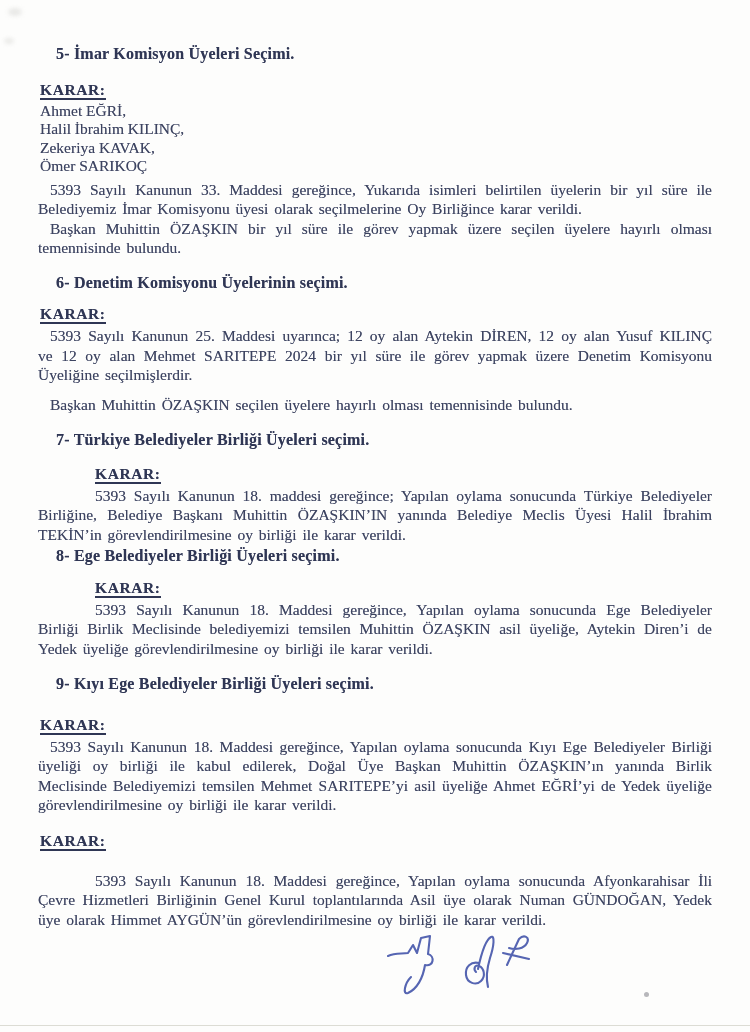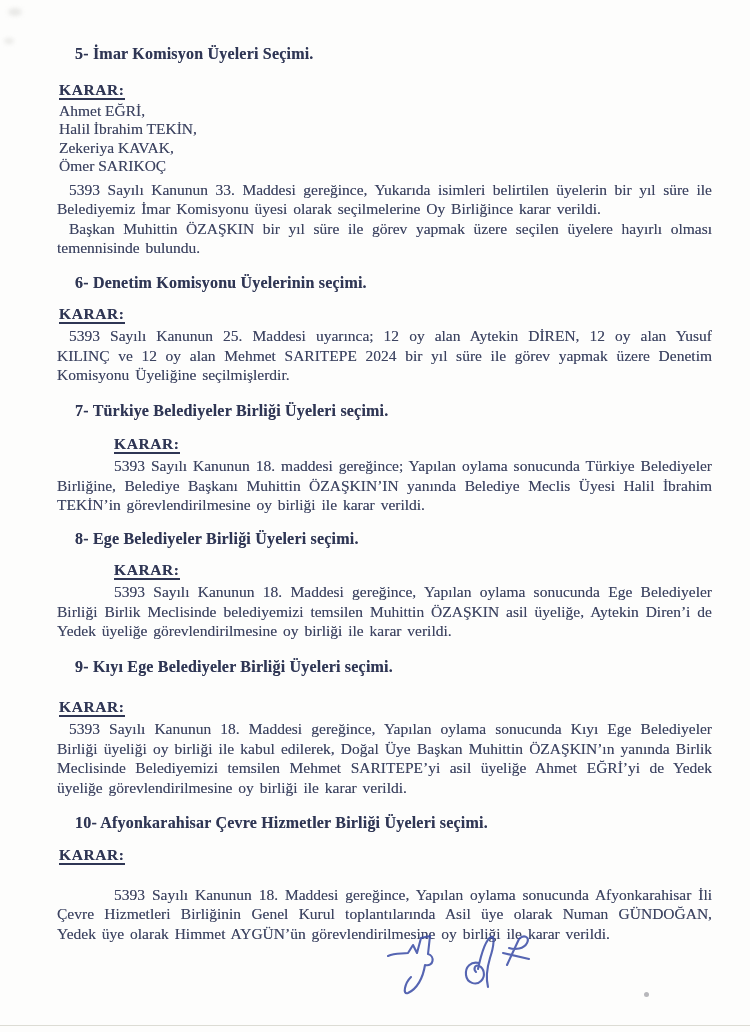--- a/index.html
+++ b/index.html
@@ -8,21 +8,21 @@
     width: 750px;
     height: 1032px;
     margin: 0;
     background: #fdfdfc;
     overflow: hidden;
     font-family: "Liberation Serif", "DejaVu Serif", serif;
     color: #3d4461;
     font-size: 15.5px;
     line-height: 19.5px;
     box-sizing: border-box;
-    padding: 44px 38px 0 57px;
+    padding: 44px 38px 0 38px;
     text-shadow: 0 0 0.6px rgba(58,66,100,0.55);
   }
   .head {
     font-weight: bold;
     color: #2f3654;
     font-size: 16px;
     margin: 0;
     padding-left: 18px;
     letter-spacing: 0.2px;
   }
@@ -46,21 +46,21 @@
   .ind12 { text-indent: 12px; }
   .ind57 { text-indent: 57px; }
   
   .s5 .head { margin-bottom: 16px; }
   .s5 .para.first { margin-top: 4px; }
   .s5 { margin-bottom: 14px; }
   .s6 .head { margin-bottom: 12px; }
   .s6 .para.second { margin-top: 10px; }
   .s6 { margin-bottom: 16px; margin-top: 15px; }
   .s7 .head { margin-bottom: 14px; }
-  .s7 { margin-bottom: 14px; }
+  .s7 { margin-bottom: 2px; }
   .s8 .head { margin-bottom: 12px; }
   .s8 { margin-bottom: 16px; }
   .s9 .head { margin-bottom: 21px; }
   .s9 { margin-bottom: 16px; }
   .s10 .head { margin-bottom: 12px; }
   .s10 .karar { margin-bottom: 20px; }
   .signature {
     position: absolute;
     left: 383px;
     top: 923px;
@@ -90,32 +90,33 @@
 <div class="page">
 
   <div class="smudge a"></div>
   <div class="smudge b"></div>
 
   <div class="sec s5">
     <p class="head">5- İmar Komisyon Üyeleri Seçimi.</p>
     <div class="karar"><span class="u">KARAR:</span></div>
     <div class="names">
       <div>Ahmet EĞRİ,</div>
-      <div>Halil İbrahim TEKİN,</div>
+      <div>Halil İbrahim KILINÇ,</div>
       <div>Zekeriya KAVAK,</div>
       <div>Ömer SARIKOÇ</div>
     </div>
     <p class="para ind12 first">5393 Sayılı Kanunun 33. Maddesi gereğince, Yukarıda isimleri belirtilen üyelerin bir yıl süre ile Belediyemiz İmar Komisyonu üyesi olarak seçilmelerine Oy Birliğince karar verildi.</p>
     <p class="para ind12">Başkan Muhittin ÖZAŞKIN bir yıl süre ile görev yapmak üzere seçilen üyelere hayırlı olması temennisinde bulundu.</p>
   </div>
 
   <div class="sec s6">
     <p class="head">6- Denetim Komisyonu Üyelerinin seçimi.</p>
     <div class="karar"><span class="u">KARAR:</span></div>
     <p class="para ind12">5393 Sayılı Kanunun 25. Maddesi uyarınca; 12 oy alan Aytekin DİREN, 12 oy alan Yusuf KILINÇ ve 12 oy alan Mehmet SARITEPE 2024 bir yıl süre ile görev yapmak üzere Denetim Komisyonu Üyeliğine seçilmişlerdir.</p>
+    <p class="para ind12 second">Başkan Muhittin ÖZAŞKIN seçilen üyelere hayırlı olması temennisinde bulundu.</p>
   </div>
 
   <div class="sec s7">
     <p class="head">7- Türkiye Belediyeler Birliği Üyeleri seçimi.</p>
     <div class="karar indented"><span class="u">KARAR:</span></div>
     <p class="para ind57">5393 Sayılı Kanunun 18. maddesi gereğince; Yapılan oylama sonucunda Türkiye Belediyeler Birliğine, Belediye Başkanı Muhittin ÖZAŞKIN’IN yanında Belediye Meclis Üyesi Halil İbrahim TEKİN’in görevlendirilmesine oy birliği ile karar verildi.</p>
   </div>
 
   <div class="sec s8">
     <p class="head">8- Ege Belediyeler Birliği Üyeleri seçimi.</p>
@@ -123,21 +124,20 @@
     <p class="para ind57">5393 Sayılı Kanunun 18. Maddesi gereğince, Yapılan oylama sonucunda Ege Belediyeler Birliği Birlik Meclisinde belediyemizi temsilen Muhittin ÖZAŞKIN asil üyeliğe, Aytekin Diren’i de Yedek üyeliğe görevlendirilmesine oy birliği ile karar verildi.</p>
   </div>
 
   <div class="sec s9">
     <p class="head">9- Kıyı Ege Belediyeler Birliği Üyeleri seçimi.</p>
     <div class="karar"><span class="u">KARAR:</span></div>
     <p class="para ind12">5393 Sayılı Kanunun 18. Maddesi gereğince, Yapılan oylama sonucunda Kıyı Ege Belediyeler Birliği üyeliği oy birliği ile kabul edilerek, Doğal Üye Başkan Muhittin ÖZAŞKIN’ın yanında Birlik Meclisinde Belediyemizi temsilen Mehmet SARITEPE’yi asil üyeliğe Ahmet EĞRİ’yi de Yedek üyeliğe görevlendirilmesine oy birliği ile karar verildi.</p>
   </div>
 
   <div class="sec s10">
-    <p class="head">10- Afyonkarahisar Çevre Hizmetler Birliği Üyeleri seçimi.</p>
     <div class="karar"><span class="u">KARAR:</span></div>
     <p class="para ind57">5393 Sayılı Kanunun 18. Maddesi gereğince, Yapılan oylama sonucunda Afyonkarahisar İli Çevre Hizmetleri Birliğinin Genel Kurul toplantılarında Asil üye olarak Numan GÜNDOĞAN, Yedek üye olarak Himmet AYGÜN’ün görevlendirilmesine oy birliği ile karar verildi.</p>
   </div>
 
   <svg class="signature" viewBox="0 0 164 78" xmlns="http://www.w3.org/2000/svg" fill="none" stroke="#3f51a8" stroke-width="2.1" stroke-linecap="round" stroke-linejoin="round" opacity="0.88">
 
     <path d="M5 33 C12 30 18 31 25 30 L30 22 L34 30 L38 15 L47 13 L45 31 C52 33 51 44 42 42 C40 55 34 66 25 70 C19 72 22 60 28 54"></path>
 
     <path d="M96 40 C88 38 82 44 83 52 C84 60 93 63 98 58 C103 53 101 45 96 43 C92 41 90 46 93 49"></path>
     <path d="M95 46 C98 32 102 17 108 14 C112 12 111 23 107 35 C104 45 103 56 105 64"></path>

